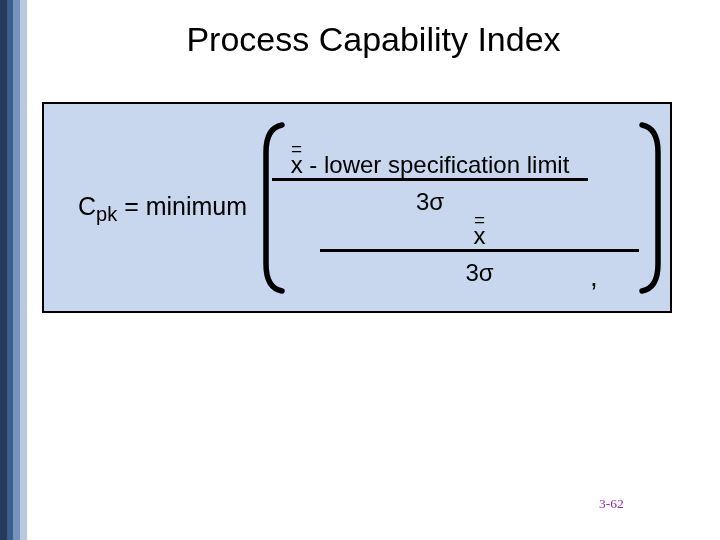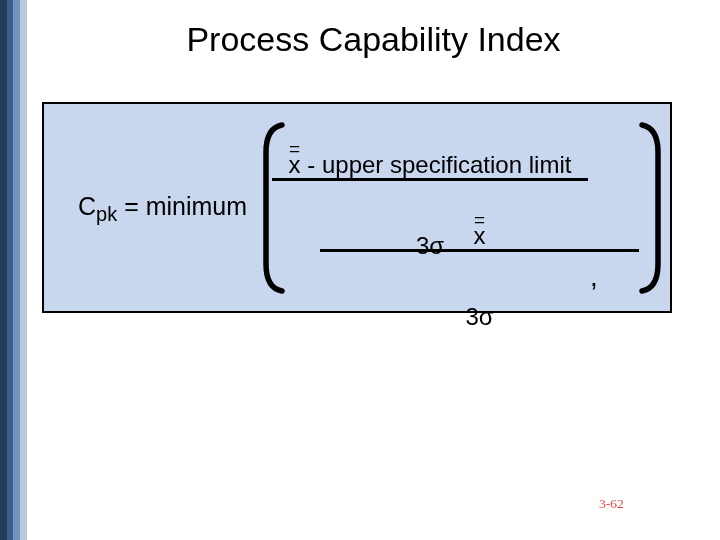--- a/index.html
+++ b/index.html
@@ -60,21 +60,20 @@
     line-height: 26px;
     padding-top: 14px;
     white-space: pre;
   }
   .fraction .bar { border-top: 3px solid #000000; height: 0; }
   .fraction .denom {
     text-align: center;
     font-size: 24px;
     line-height: 26px;
     padding-top: 8px;
-    margin-top: 44px;
   }
   .f1 { left: 228px; top: 34px;  width: 316px; }
   .f2 { left: 276px; top: 105px; width: 319px; }
 
   
   .xd { position: relative; display: inline-block; }
   .xd .acc {
     position: absolute;
     left: 50%; top: -13px;
     transform: translateX(-50%);
@@ -94,21 +93,21 @@
     left: 44px; top: 497px;
     font-family: "Liberation Serif", serif;
     font-size: 12.5px;
     color: #000000;
   }
   .slide-number {
     position: absolute;
     left: 599px; top: 496px;
     font-family: "Liberation Serif", serif;
     font-size: 13.5px;
-    color: #ef4444;
+    color: #a21caf;
   }
 </style>
 </head>
 <body>
 
 <div class="slide">
 
   <div class="stripes">
     <div class="stripe s1"></div>
     <div class="stripe s2"></div>
@@ -120,21 +119,21 @@
 
   <div class="formula-box">
 
     <div class="cpk"><span>C</span><sub>pk</sub><span> = minimum</span></div>
 
     <svg class="bracket left" width="28" height="176" viewBox="0 0 28 176">
       <path d="M 24 5 Q 8 8 8 32 L 8 144 Q 8 168 24 171" fill="none" stroke="#000000" stroke-width="5.5" stroke-linecap="round"></path>
     </svg>
 
     <div class="fraction f1">
-      <div class="numer"><span class="xd"><span class="acc">=</span><span>x</span></span><span> - upper specification limit</span></div>
+      <div class="numer"><span class="xd"><span class="acc">=</span><span>x</span></span><span> - lower specification limit</span></div>
       <div class="bar"></div>
       <div class="denom">3σ</div>
     </div>
 
     <div class="comma">,</div>
 
     <div class="fraction f2">
       <div class="numer"><span class="xd"><span class="acc">=</span><span>x</span></span></div>
       <div class="bar"></div>
       <div class="denom">3σ</div>

